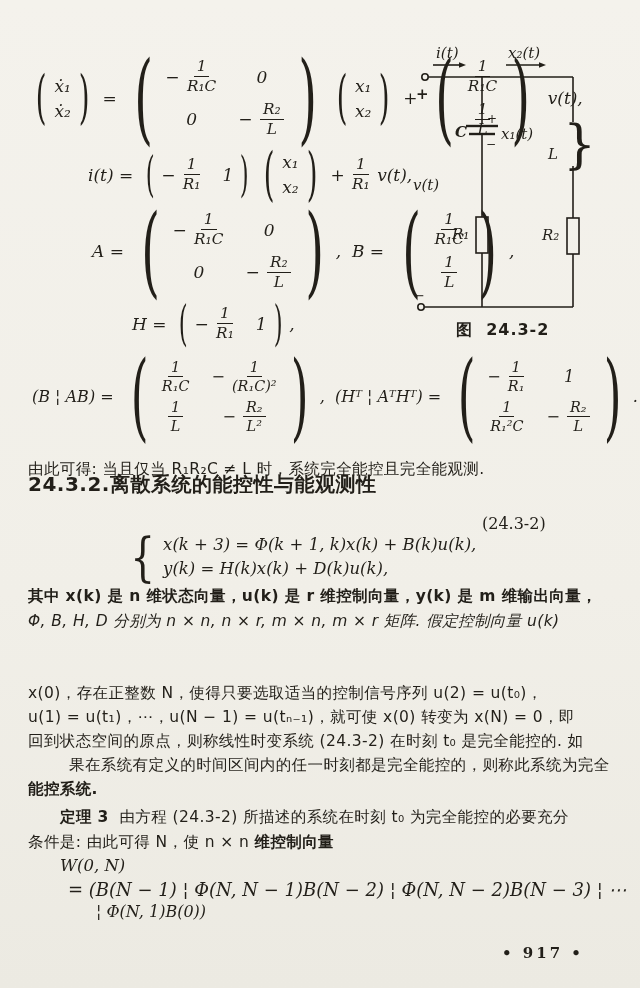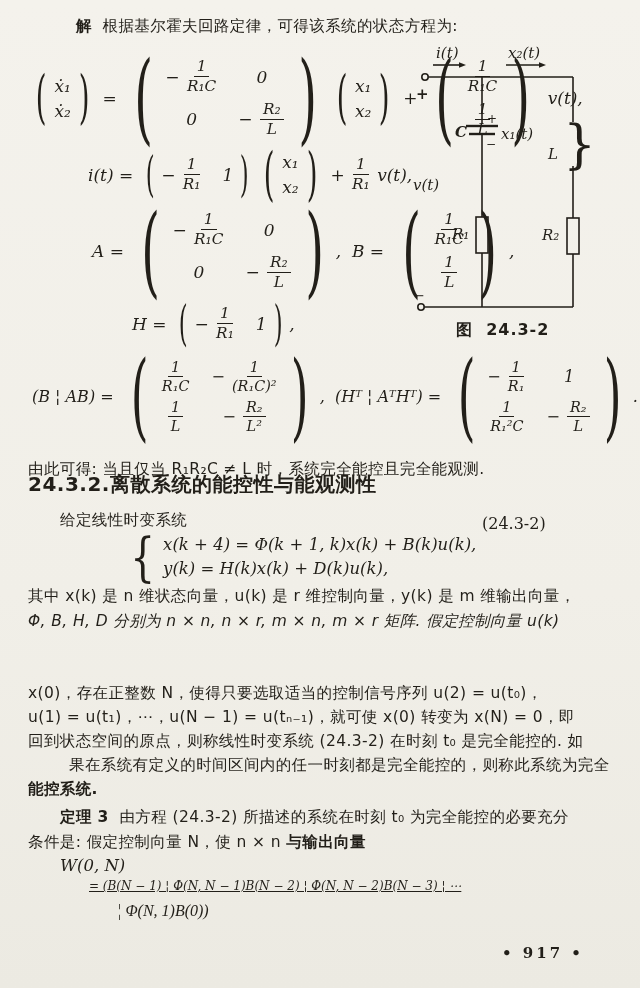--- a/index.html
+++ b/index.html
@@ -32,23 +32,20 @@
   svg text{font-family:"DejaVu Serif",serif;fill:#221f19;}
   svg .lab{font-style:italic;font-size:15px;}
   .caption{font-size:16px;font-weight:700;letter-spacing:1px;}
   .pageno{font-family:"DejaVu Serif",serif;font-size:15px;font-weight:700;letter-spacing:3px;}
 </style>
 </head>
 <body>
 
 <div class="page">
 
-  <div class="abs cn" style="left:76px;top:16px;">
-    <span class="b">解</span>&nbsp;&nbsp;<span>根据基尔霍夫回路定律，可得该系统的状态方程为:</span>
-  </div>
 
   <div class="eqrow" style="left:28px;top:48px;">
       <span class="mat">
         <span class="bigp" style="font-size: 57.34px;">(</span>
         <span class="mgrid" style="grid-template-columns: repeat(1, auto);">
           <span class="mcell">
             <span class="mtext">ẋ₁</span>
           </span>
           <span class="mcell">
             <span class="mtext">ẋ₂</span>
@@ -334,45 +331,44 @@
       </span>
       <span class="mtext">.</span>
     </div>
 
   <div class="abs cn" style="left:28px;top:437px;margin-top:22px;">由此可得: 当且仅当 R₁R₂C ≠ L 时，系统完全能控且完全能观测.</div>
 
   <div class="abs h2" style="left:28px;top:471px;">
     <span>24.3.2.</span><span>离散系统的能控性与能观测性</span>
   </div>
 
-  <div class="abs cn" style="left:60px;top:510px;">给定线性时变系统</div>
 
   <div class="sysblock" style="left:126px;top:531px;">
     <span class="sysbrace">{</span>
     <span>
-      <div class="sysline">x(k + 4) = Φ(k + 1, k)x(k) + B(k)u(k),</div>
+      <div class="sysline">x(k + 3) = Φ(k + 1, k)x(k) + B(k)u(k),</div>
       <div class="sysline">y(k) = H(k)x(k) + D(k)u(k),</div>
     </span>
   </div>
   <div class="abs eqnum" style="left:482px;top:514px;">(24.3-2)</div>
 
-  <div class="abs cn" style="left:28px;top:586px;">其中 x(k) 是 n 维状态向量，u(k) 是 r 维控制向量，y(k) 是 m 维输出向量，</div>
+  <div class="abs cn" style="left:28px;top:586px;font-weight:bold;">其中 x(k) 是 n 维状态向量，u(k) 是 r 维控制向量，y(k) 是 m 维输出向量，</div>
   <div class="abs cn" style="left:28px;top:611px;font-style:italic;">Φ, B, H, D 分别为 n × n, n × r, m × n, m × r 矩阵. 假定控制向量 u(k)</div>
 
   <div class="abs cn" style="left:28px;top:683px;">x(0)，存在正整数 N，使得只要选取适当的控制信号序列 u(2) = u(t₀)，</div>
   <div class="abs cn" style="left:28px;top:707px;">u(1) = u(t₁)，⋯，u(N − 1) = u(tₙ₋₁)，就可使 x(0) 转变为 x(N) = 0，即</div>
   <div class="abs cn" style="left:28px;top:731px;">回到状态空间的原点，则称线性时变系统 (24.3-2) 在时刻 t₀ 是完全能控的. 如</div>
   <div class="abs cn" style="left:28px;top:755px;margin-left:41px;">果在系统有定义的时间区间内的任一时刻都是完全能控的，则称此系统为完全</div>
   <div class="abs cn b" style="left:28px;top:779px;">能控系统.</div>
 
   <div class="abs cn" style="left:60px;top:807px;">
     <span class="b">定理 3</span>&nbsp;&nbsp;<span>由方程 (24.3-2) 所描述的系统在时刻 t₀ 为完全能控的必要充分</span>
   </div>
   <div class="abs cn" style="left:28px;top:832px;">
-    <span>条件是: 假定控制向量 N，使 n × n </span><span class="b">与输出向量</span>
+    <span>条件是: 由此可得 N，使 n × n </span><span class="b">维控制向量</span>
   </div>
   <div class="abs it" style="left:60px;top:856px;font-size:16.5px;">W(0, N)</div>
-  <div class="abs it" style="left:89px;top:879px;font-size:12px;text-decoration:underline;">= (B(N − 1) ¦ Φ(N, N − 1)B(N − 2) ¦ Φ(N, N − 2)B(N − 3) ¦ ⋯</div>
-  <div class="abs it" style="left:117px;top:902px;font-size:16px;font-family:Liberation Serif, serif;">¦ Φ(N, 1)B(0))</div>
+  <div class="abs it" style="left:68px;top:879px;font-size:18px;">= (B(N − 1) ¦ Φ(N, N − 1)B(N − 2) ¦ Φ(N, N − 2)B(N − 3) ¦ ⋯</div>
+  <div class="abs it" style="left:96px;top:902px;font-size:16px;">¦ Φ(N, 1)B(0))</div>
 
   <div class="abs pageno" style="left:502px;top:944px;">• 917 •</div>
 
 </div>
 
 </body></html>

